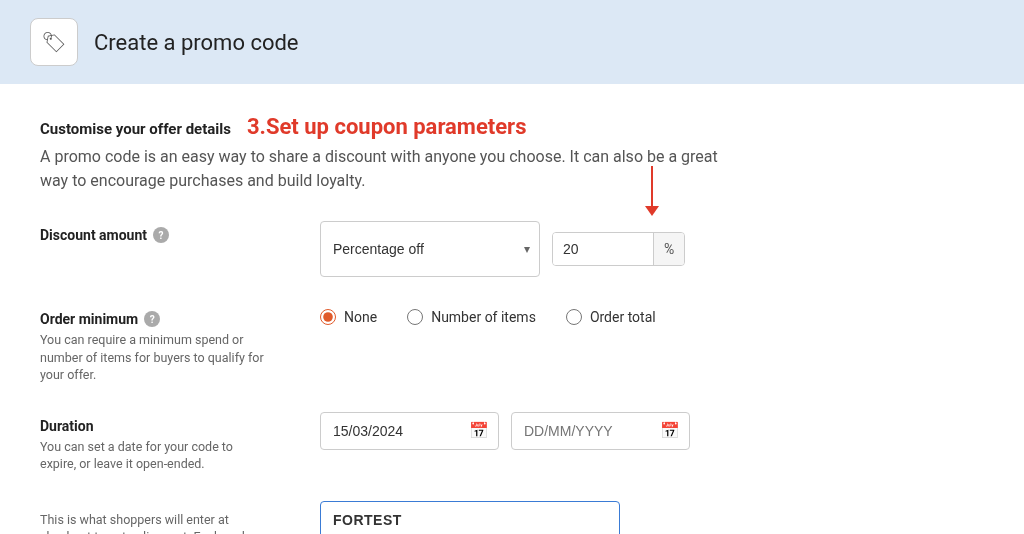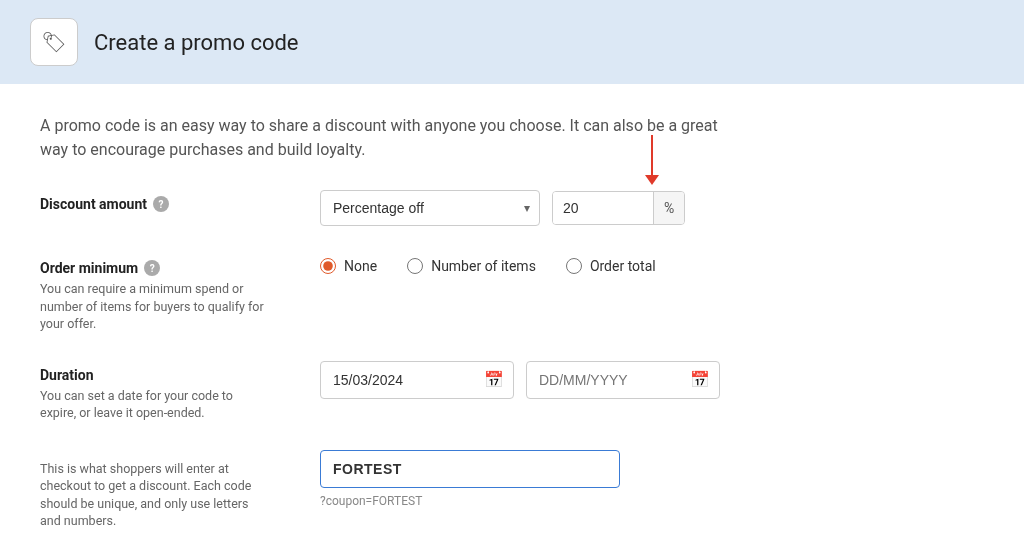--- a/index.html
+++ b/index.html
@@ -137,21 +137,21 @@
     .select-control {
       appearance: none;
       background: #fff;
       border: 1px solid #ccc;
       border-radius: 4px;
       padding: 8px 32px 8px 12px;
       font-size: 14px;
       color: #333;
       min-width: 220px;
       cursor: pointer;
-      height: 36px;
+      height: 56px;
     }
 
     .select-arrow {
       position: absolute;
       right: 10px;
       pointer-events: none;
       color: #666;
       font-size: 12px;
     }
 
@@ -243,21 +243,21 @@
       display: inline-flex;
       align-items: center;
     }
 
     .date-input {
       border: 1px solid #ccc;
       border-radius: 4px;
       padding: 8px 36px 8px 12px;
       font-size: 14px;
       color: #333;
-      width: 194px;
+      width: 179px;
       height: 38px;
       background: #fff;
     }
 
     .date-input.placeholder-style {
       color: #aaa;
     }
 
     .calendar-icon {
       position: absolute;
@@ -328,20 +328,24 @@
 
 <div class="header">
   <div class="header-icon">
     <span class="tag-icon">🏷</span>
   </div>
   <h1>Create a promo code</h1>
 </div>
 
 <div class="content">
 
+  <div class="section-title-row">
+    <span class="section-title">Customise your offer details</span>
+    <span class="annotation-text">3.Set up coupon parameters</span>
+  </div>
   <p class="section-description">A promo code is an easy way to share a discount with anyone you choose. It can also be a great way to encourage purchases and build loyalty.</p>
 
   <div class="form-row">
     <div class="form-label-col">
       <div class="form-label">
         <span>Discount amount</span>
         <span class="help-icon">?</span>
       </div>
     </div>
     <div class="form-controls arrow-wrapper">

